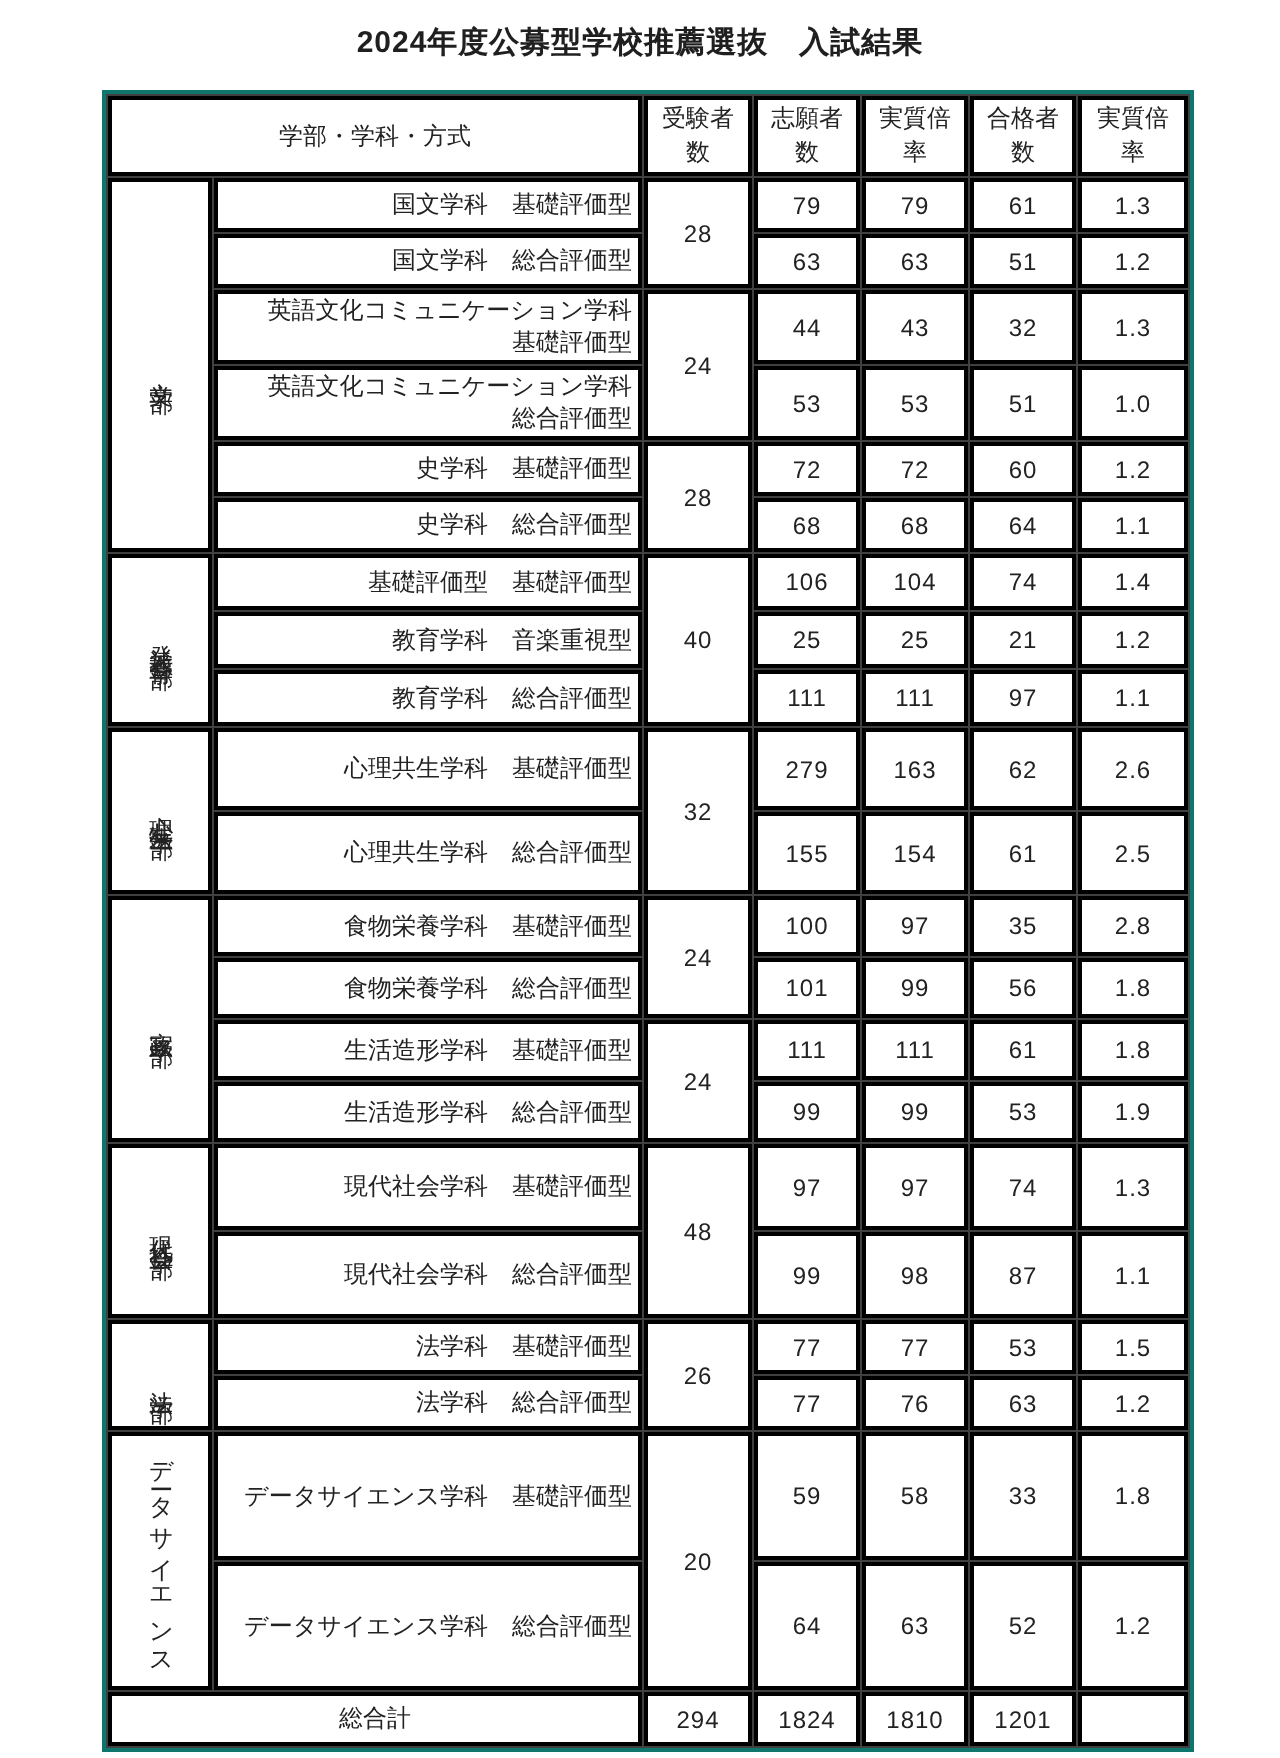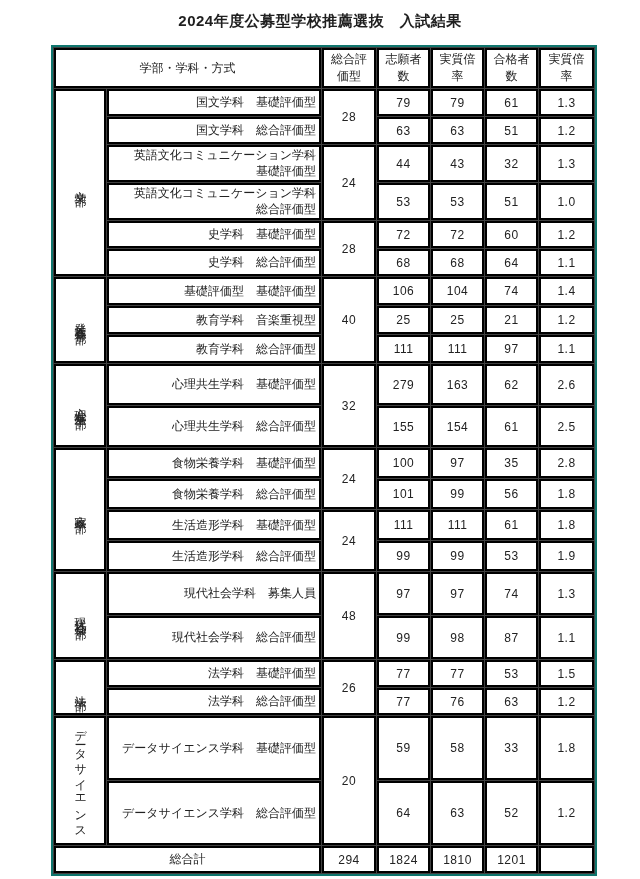--- a/index.html
+++ b/index.html
@@ -107,21 +107,21 @@
         <col class="c-quota">
       <col class="c-num">
         <col class="c-num">
         <col class="c-num">
         <col class="c-ratio">
     </colgroup>
 
     <tbody>
         <tr class="rh-header">
       <th colspan="2">学部・学科・方式</th>
-      <th>総合評価型</th>
+      <th>受験者数</th>
       <th>志願者数</th>
       <th>実質倍率</th>
       <th>合格者数</th>
       <th>実質倍率</th>
     </tr>
 
     <tr class="rh-s">
       <td class="faculty" rowspan="6"><span class="vtext">文学部</span></td>
       <td class="dept">国文学科　基礎評価型</td>
       <td class="quota" rowspan="2">28</td>
@@ -236,21 +236,21 @@
     <tr class="rh-home">
       <td class="dept">生活造形学科　総合評価型</td>
       <td class="num">99</td>
       <td class="num">99</td>
       <td class="num">53</td>
       <td class="ratio">1.9</td>
     </tr>
 
     <tr class="rh-soc">
       <td class="faculty" rowspan="2"><span class="vtext">現代社会学部</span></td>
-      <td class="dept">現代社会学科　募集人員</td>
+      <td class="dept">現代社会学科　基礎評価型</td>
       <td class="quota" rowspan="2">48</td>
       <td class="num">97</td>
       <td class="num">97</td>
       <td class="num">74</td>
       <td class="ratio">1.3</td>
     </tr>
     <tr class="rh-soc">
       <td class="dept">現代社会学科　総合評価型</td>
       <td class="num">99</td>
       <td class="num">98</td>

